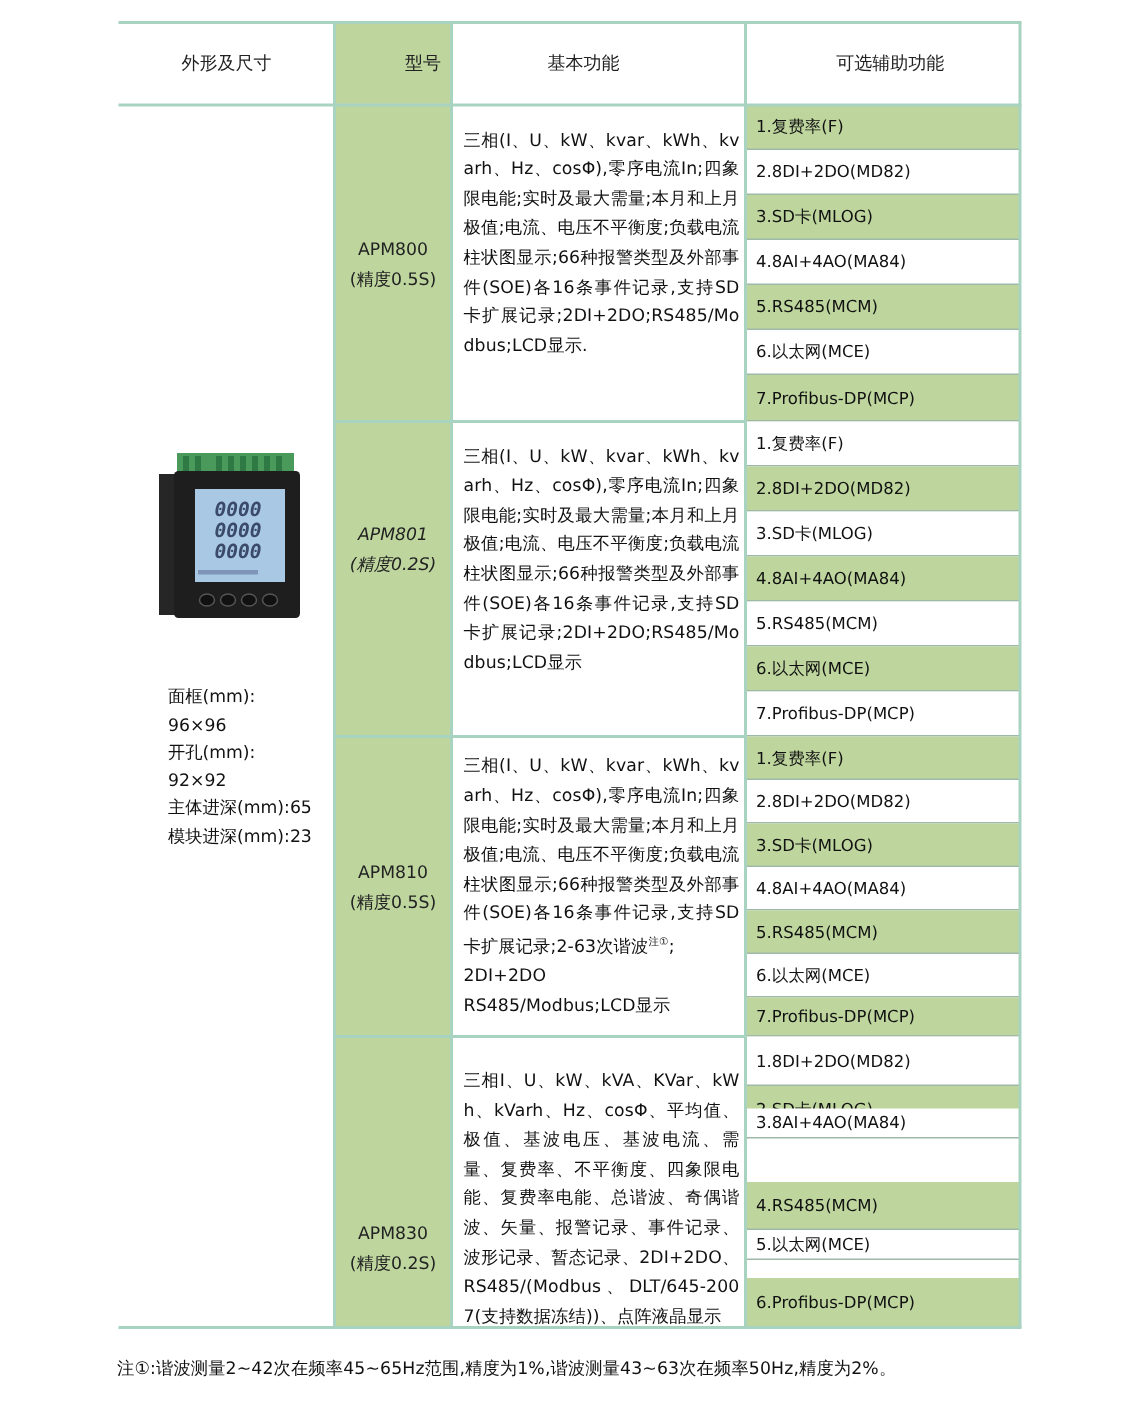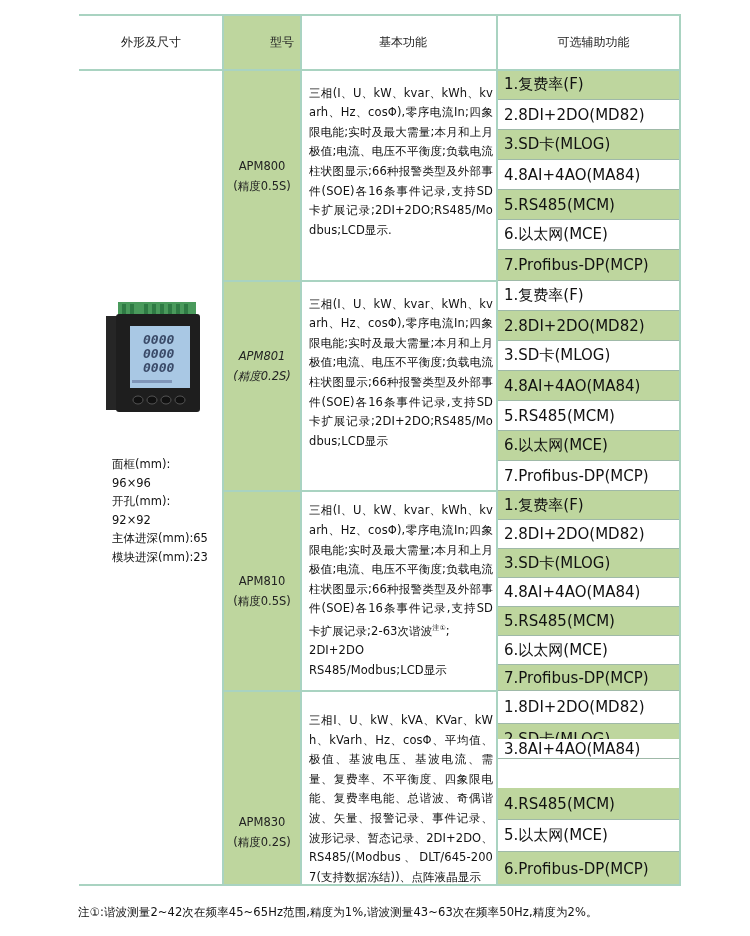--- a/index.html
+++ b/index.html
@@ -12,40 +12,40 @@
 
   .hdr { position: absolute; top: 0; height: 55px; display: flex; align-items: center; justify-content: center; font-size: 12px; color: #222; }
   .green { background: #bed69e; }
 
   .model-cell { position: absolute; display: flex; flex-direction: column; align-items: center; justify-content: center; font-size: 11.5px; line-height: 20px; color: #222; }
 
   .func-cell { position: absolute; font-size: 11.5px; line-height: 19.6px; color: #111; padding: 0 4px 0 8px; display: flex; align-items: center; }
   .func-text { text-align: justify; word-break: break-all; letter-spacing: 0.1px; }
   .func-text sup { font-size: 7px; }
 
-  .opt { position: absolute; left: 418px; width: 183px; font-size: 15px; color: #111; display: flex; align-items: center; padding-left: 7px; border-bottom: 1.5px solid #9fb9a8; }
+  .opt { position: absolute; left: 418px; width: 183px; font-size: 11px; color: #111; display: flex; align-items: center; padding-left: 7px; border-bottom: 1.5px solid #9fb9a8; }
   .opt.g { background: #bed69e; }
   .opt.w { background: #ffffff; }
 
   .dims { position: absolute; left: 33px; top: 440px; font-size: 11.5px; line-height: 18.6px; color: #111; }
 
   .device { position: absolute; left: 100px; top: 300px; width: 110px; height: 118px; }
 
   .note { position: absolute; left: 78px; top: 905px; font-size: 11.5px; color: #111; letter-spacing: 0.1px; }
 </style>
 </head>
 <body>
 
 <div class="tbl">
 
   <div class="green" style="position:absolute;left:144px;top:0;width:78px;height:870px;"></div>
 
   <div class="hdr" style="left:0;width:144px;">外形及尺寸</div>
   <div class="hdr" style="left:144px;width:78px;margin-left:20px;">型号</div>
-  <div class="hdr" style="left:238px;width:172px;text-align:right;">基本功能</div>
+  <div class="hdr" style="left:224px;width:172px;text-align:right;">基本功能</div>
   <div class="hdr" style="left:418px;width:183px;padding-left:10px;">可选辅助功能</div>
 
   <div class="device" style="left:21px;top:285px;">
     <svg width="110" height="118" viewBox="0 0 110 118">
       <rect x="18" y="2" width="78" height="16" fill="#4a9a5c"></rect>
       <g fill="#2f7a44">
         <rect x="22" y="4" width="4" height="10"></rect>
           <rect x="30" y="4" width="4" height="10"></rect>
           <rect x="44" y="4" width="4" height="10"></rect>
         <rect x="52" y="4" width="4" height="10"></rect>
@@ -135,21 +135,21 @@
   <div class="opt g" style="top:534px;height:29px;">3.SD卡(MLOG)</div>
   <div class="opt w" style="top:563px;height:29px;">4.8AI+4AO(MA84)</div>
   <div class="opt g" style="top:592px;height:29px;">5.RS485(MCM)</div>
   <div class="opt w" style="top:621px;height:29px;">6.以太网(MCE)</div>
   <div class="opt g" style="top:650px;height:26px;">7.Profibus-DP(MCP)</div>
 
   <div class="opt w" style="top:676px;height:33px;">1.8DI+2DO(MD82)</div>
   <div class="opt g" style="top:709px;height:32px;">2.SD卡(MLOG)</div>
   <div class="opt w" style="top:724px;height:20px;">3.8AI+4AO(MA84)</div>
   <div class="opt g" style="top:773px;height:32px;">4.RS485(MCM)</div>
-  <div class="opt w" style="top:805px;height:32px;">5.以太网(MCE)</div>
+  <div class="opt w" style="top:805px;height:20px;">5.以太网(MCE)</div>
   <div class="opt g" style="top:837px;height:33px;border-bottom:none;">6.Profibus-DP(MCP)</div>
 
   <div class="hline" style="left:0;top:-1px;width:602px;"></div>
   <div class="hline" style="left:0;top:54px;width:602px;"></div>
   <div class="hline" style="left:144px;top:265px;width:274px;"></div>
   <div class="hline" style="left:144px;top:475px;width:274px;"></div>
   <div class="hline" style="left:144px;top:675px;width:274px;"></div>
   <div class="hline" style="left:0;top:869px;width:602px;"></div>
 
   <div class="vline" style="left:143px;top:0;height:870px;"></div>

